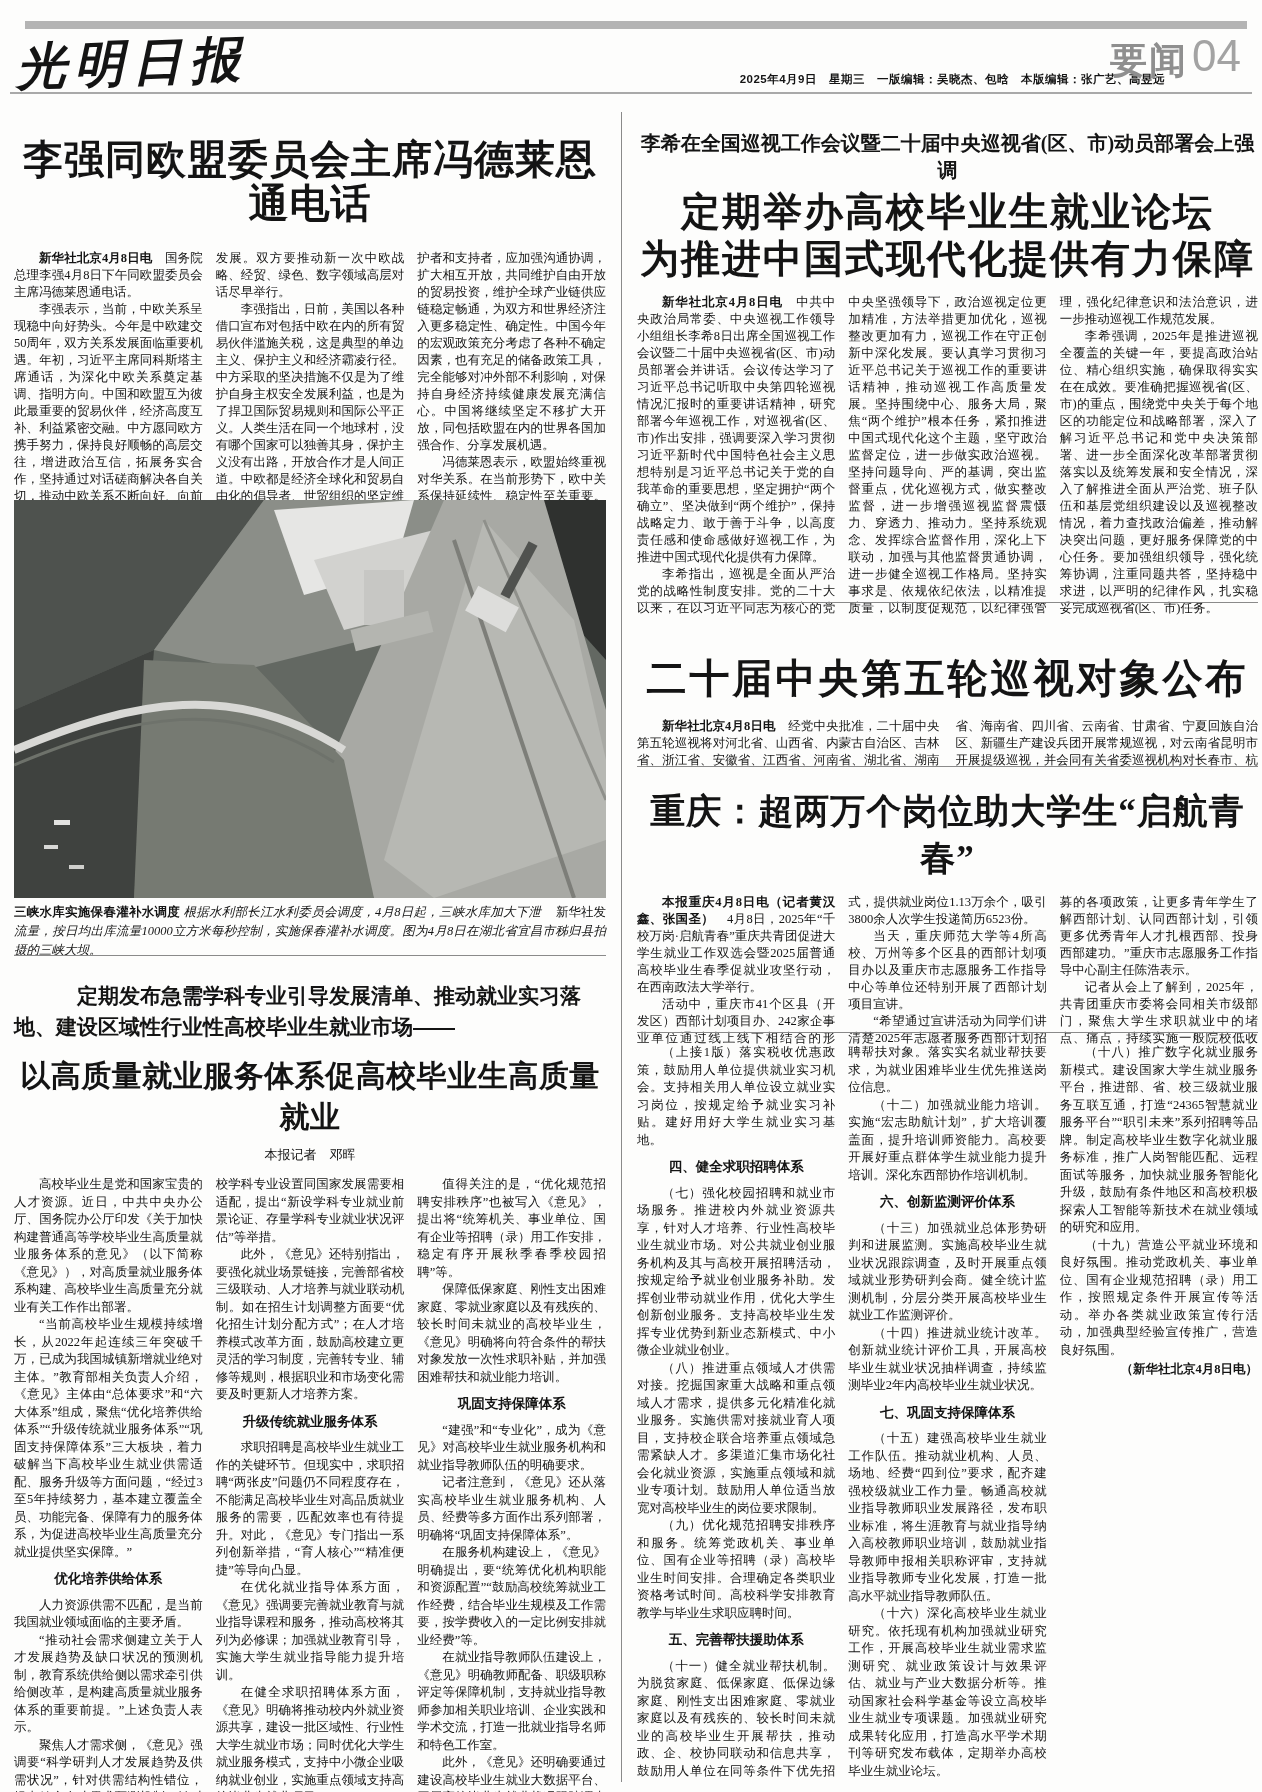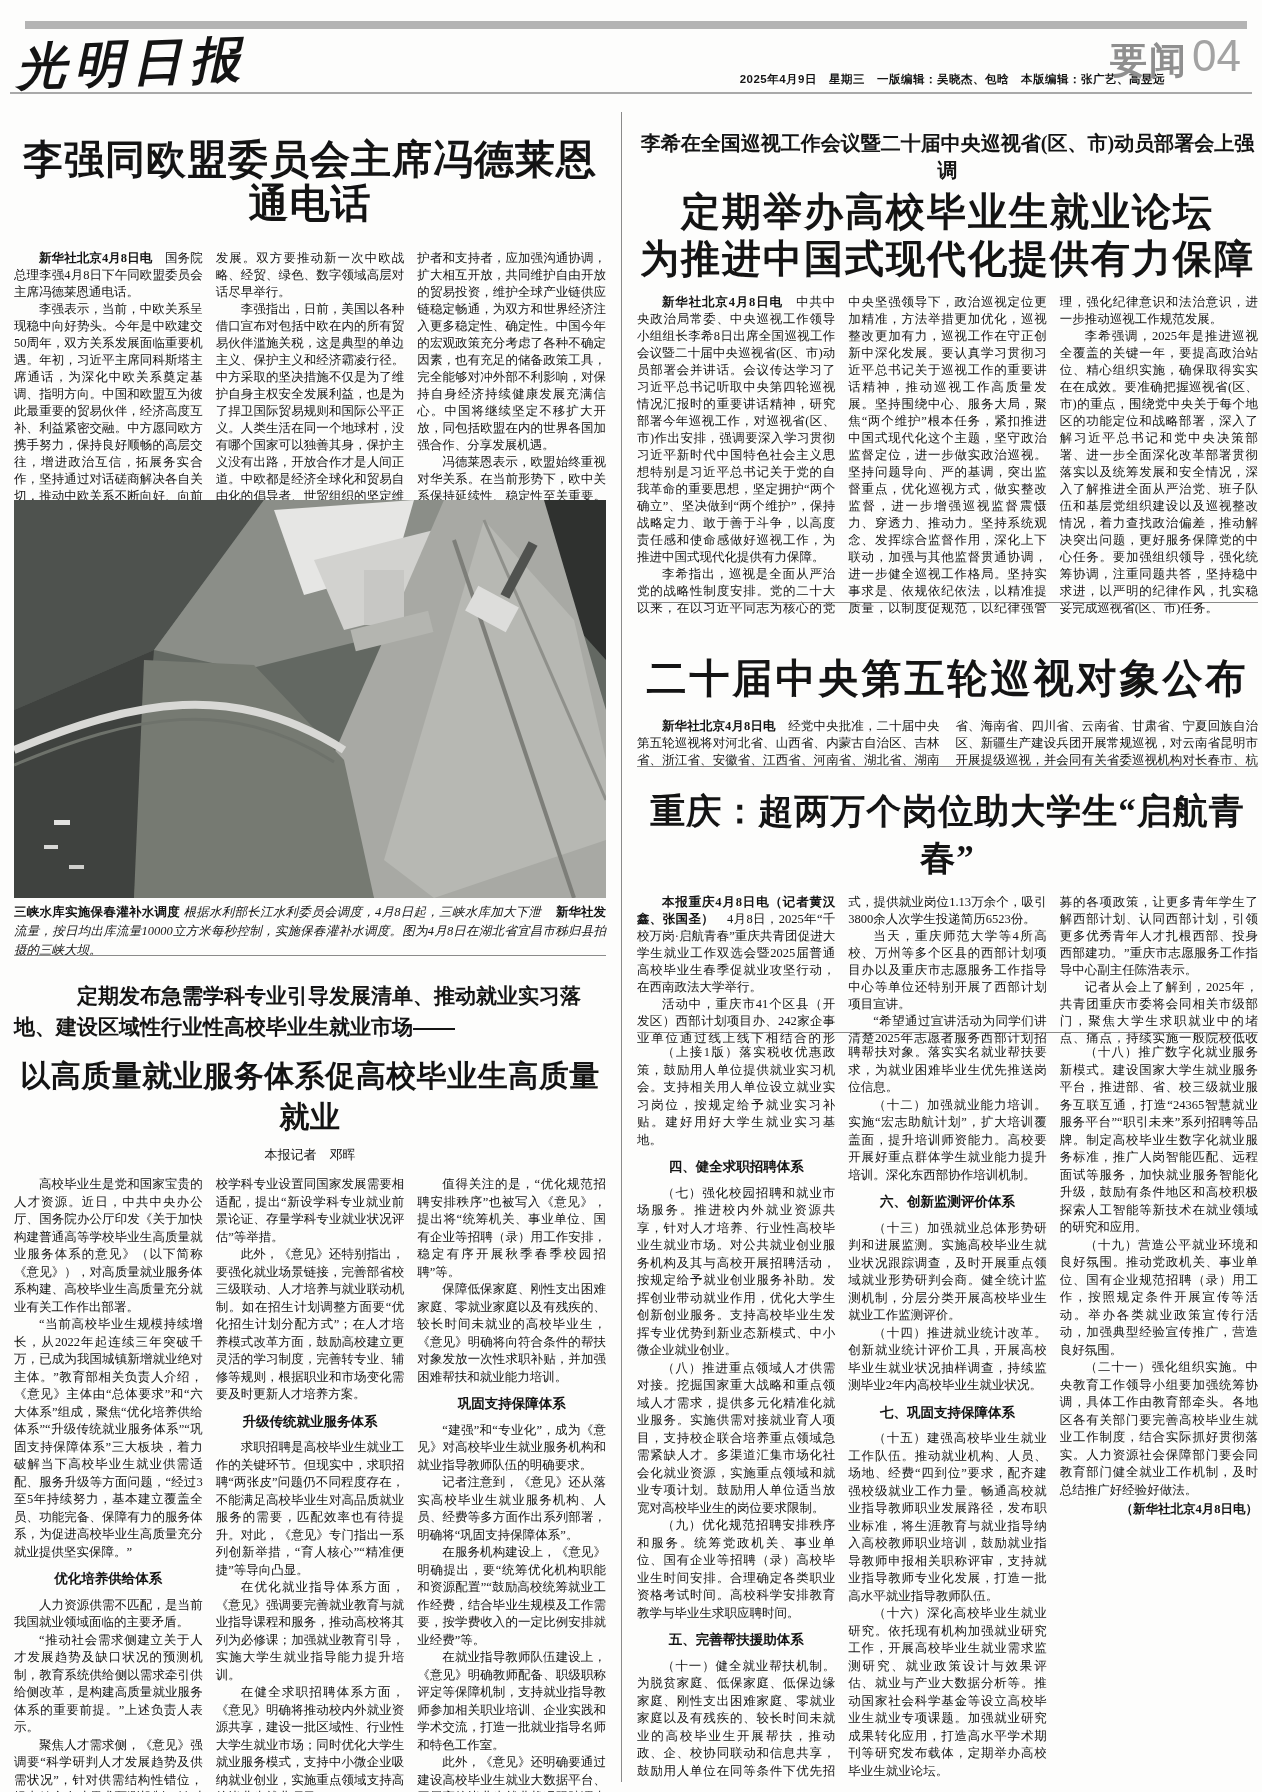--- a/index.html
+++ b/index.html
@@ -27,21 +27,21 @@
   
   .art-liqiang{position:absolute;left:14px;top:108px;width:592px;}
   .art-liqiang h1{margin:30px 0 24px;font-size:40px;font-weight:bold;text-align:center;
                   line-height:1.1;letter-spacing:1px;}
   .art-liqiang .cols{column-count:3;column-gap:13px;height:266px;font-size:12.5px;line-height:17px;}
   
   .photo{position:absolute;left:14px;top:500px;width:592px;height:398px;overflow:hidden;background:#5d615c;}
   .caption{position:absolute;left:14px;top:903px;width:592px;font-size:12.5px;line-height:19px;
            text-align:justify;font-style:italic;}
   .caption b{font-style:normal;}
-  .caption .credit{float:right;font-weight:bold;font-style:normal;padding-left:15px;}
+  .caption .credit{float:right;font-weight:normal;font-style:normal;padding-left:15px;}
   
   .art-jiuye{position:absolute;left:14px;top:962px;width:592px;}
   .art-jiuye .kicker{margin:18px 0 0;font-size:21px;line-height:31px;font-weight:bold;
                      font-family:"Liberation Sans",sans-serif;text-indent:3em;text-align:left;}
   .art-jiuye h1{margin:14px 0 8px;font-size:30px;font-weight:bold;text-align:center;letter-spacing:.5px;}
   .art-jiuye .byline{margin:0 0 12px;text-align:center;font-size:13px;}
   .art-jiuye .cols{column-count:3;column-gap:13px;height:650px;font-size:12.5px;line-height:17.5px;}
   
   .art-lixi{position:absolute;left:637px;top:108px;width:621px;}
   .art-lixi .kicker{margin:22px 0 4px;font-size:20px;font-weight:bold;text-align:center;}
@@ -185,18 +185,17 @@
         <p class="para">（十一）健全就业帮扶机制。为脱贫家庭、低保家庭、低保边缘家庭、刚性支出困难家庭、零就业家庭以及有残疾的、较长时间未就业的高校毕业生开展帮扶，推动政、企、校协同联动和信息共享，鼓励用人单位在同等条件下优先招聘帮扶对象。落实实名就业帮扶要求，为就业困难毕业生优先推送岗位信息。</p>
         <p class="para">（十二）加强就业能力培训。实施“宏志助航计划”，扩大培训覆盖面，提升培训师资能力。高校要开展好重点群体学生就业能力提升培训。深化东西部协作培训机制。</p>
         <p class="subhead">六、创新监测评价体系</p>
         <p class="para">（十三）加强就业总体形势研判和进展监测。实施高校毕业生就业状况跟踪调查，及时开展重点领域就业形势研判会商。健全统计监测机制，分层分类开展高校毕业生就业工作监测评价。</p>
         <p class="para">（十四）推进就业统计改革。创新就业统计评价工具，开展高校毕业生就业状况抽样调查，持续监测毕业2年内高校毕业生就业状况。</p>
         <p class="subhead">七、巩固支持保障体系</p>
         <p class="para">（十五）建强高校毕业生就业工作队伍。推动就业机构、人员、场地、经费“四到位”要求，配齐建强校级就业工作力量。畅通高校就业指导教师职业发展路径，发布职业标准，将生涯教育与就业指导纳入高校教师职业培训，鼓励就业指导教师申报相关职称评审，支持就业指导教师专业化发展，打造一批高水平就业指导教师队伍。</p>
         <p class="para">（十六）深化高校毕业生就业研究。依托现有机构加强就业研究工作，开展高校毕业生就业需求监测研究、就业政策设计与效果评估、就业与产业大数据分析等。推动国家社会科学基金等设立高校毕业生就业专项课题。加强就业研究成果转化应用，打造高水平学术期刊等研究发布载体，定期举办高校毕业生就业论坛。</p>
         <p class="para">（十八）推广数字化就业服务新模式。建设国家大学生就业服务平台，推进部、省、校三级就业服务互联互通，打造“24365智慧就业服务平台”“职引未来”系列招聘等品牌。制定高校毕业生数字化就业服务标准，推广人岗智能匹配、远程面试等服务，加快就业服务智能化升级，鼓励有条件地区和高校积极探索人工智能等新技术在就业领域的研究和应用。</p>
         <p class="para">（十九）营造公平就业环境和良好氛围。推动党政机关、事业单位、国有企业规范招聘（录）用工作，按照规定条件开展宣传等活动。举办各类就业政策宣传行活动，加强典型经验宣传推广，营造良好氛围。</p>
-        <p class="para">（二十一）强化组织实施。中央教育工作领导小组要加强统筹协调，具体工作由教育部牵头。各地区各有关部门要完善高校毕业生就业工作制度，结合实际抓好贯彻落实。人力资源社会保障部门要会同教育部门健全就业工作机制，及时总结推广好经验好做法。</p>
         <p class="endline">（新华社北京4月8日电）</p>
       </div>
   </section>
 
 </div>
 
 </body></html>

